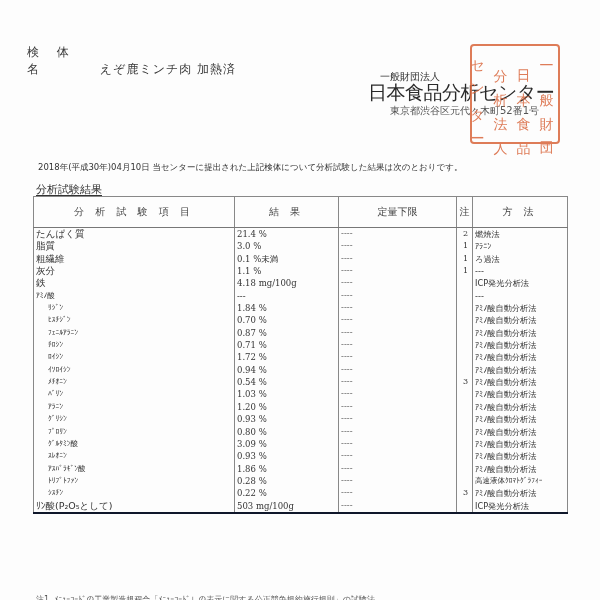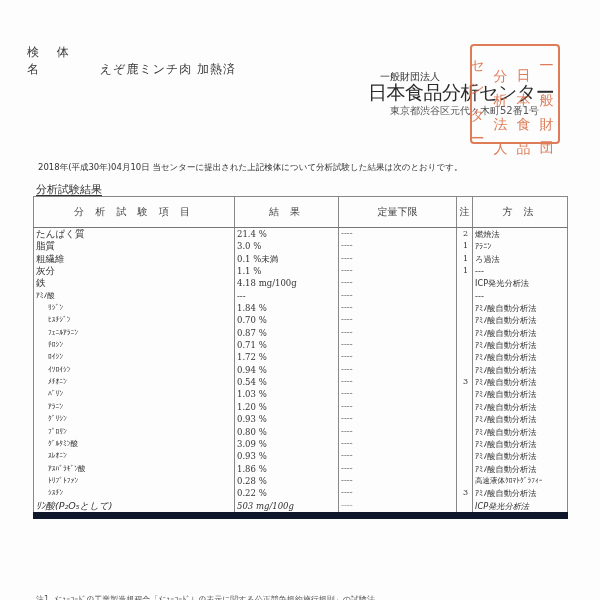--- a/index.html
+++ b/index.html
@@ -24,21 +24,21 @@
   .section-title { left:36px; top:182px; font-size:11px; color:#333; text-decoration:underline; text-underline-offset:2px; }
   table.results {
     position:absolute; left:33px; top:196px; width:474px; border-collapse:collapse;
     font-size:8.6px; color:#333; table-layout:fixed;
   }
   table.results th {
     height:28px; font-weight:normal; font-size:10px; color:#444; letter-spacing:4px;
     border:1px solid #888; border-bottom:1.5px solid #777;
   }
   table.results td { height:12.35px; padding:0 0 0 2px; line-height:12.35px; white-space:nowrap; overflow:hidden; border-left:1px solid #888; border-right:1px solid #888; }
-  table.results tbody tr:last-child td { border-bottom:7px solid #0f172a;font-style:italic; }
+  table.results tbody tr:last-child td { border-bottom:2px solid #0f172a; }
   td.item { font-size:9.5px; }
   td.item.sub { padding-left:14px; font-size:7.5px; }
   td.item.amino { font-size:7.5px; }
   td.result { font-family:"DejaVu Serif", serif; font-size:8.5px; padding-left:3px; }
   td.limit { font-size:8px; color:#666; padding-left:4px; }
   td.note { text-align:center; font-family:"DejaVu Serif", serif; font-size:8px; padding:0; }
   td.method { font-size:8.2px; padding-left:3px; }
   td.method.small { font-size:7.5px; }
   .footnote { left:36px; top:594px; font-size:8px; color:#555; white-space:nowrap; }
 </style>

